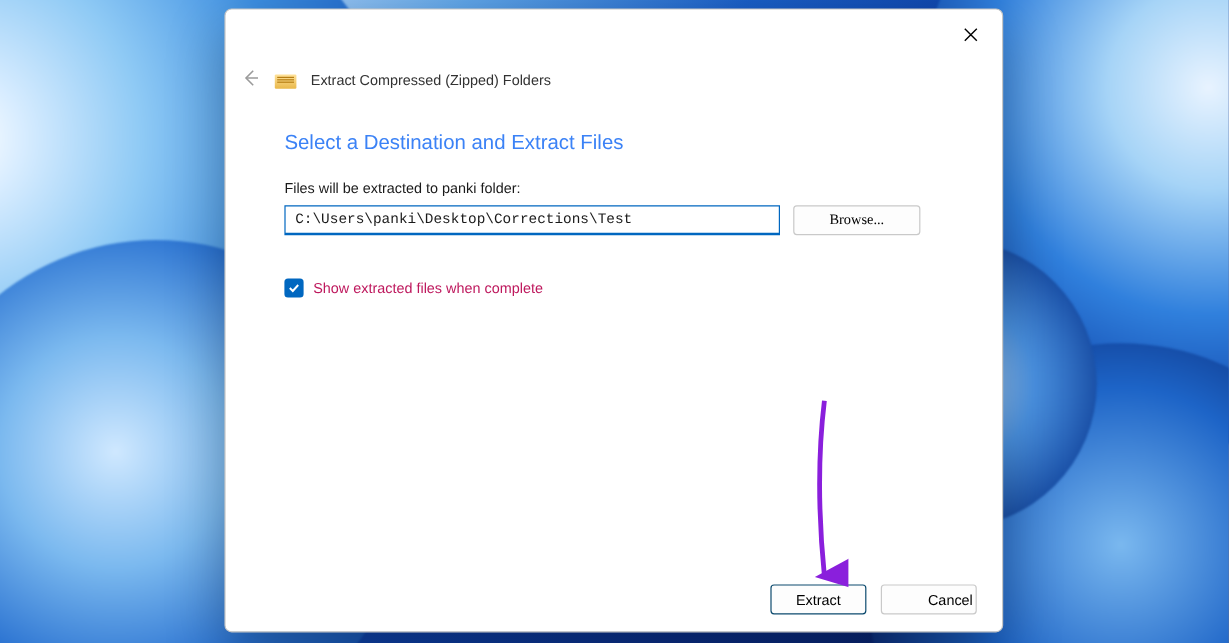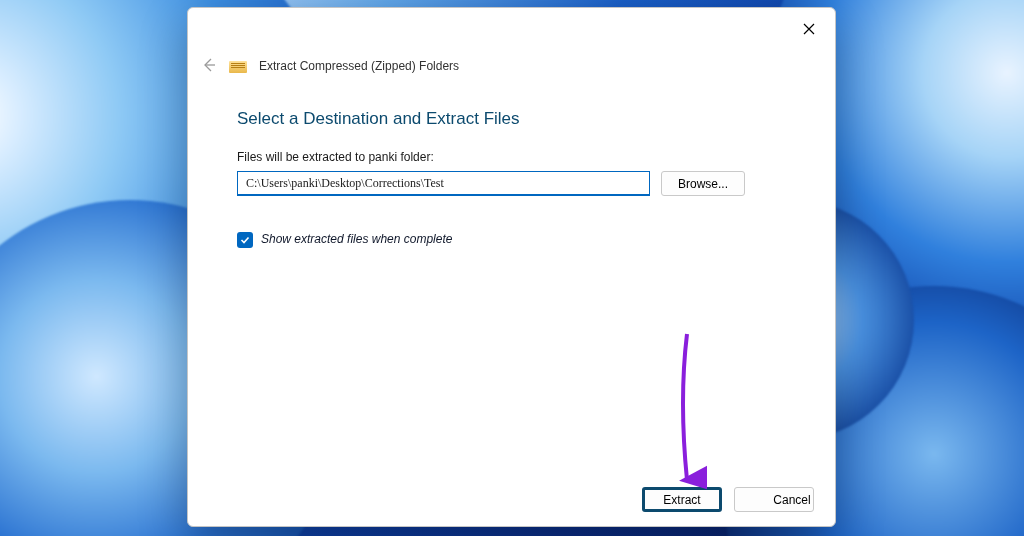--- a/index.html
+++ b/index.html
@@ -144,21 +144,21 @@
       height: 1px;
       background: #b77f15;
       box-shadow: 0 2px 0 #b77f15, 0 4px 0 #b77f15;
     }
 
     .heading {
       position: absolute;
       left: 49px;
       top: 101px;
       font-size: 17px;
-      color: #0c4a6e;
+      color: #3b82f6;
       font-weight: 400;
     }
 
     .label {
       position: absolute;
       left: 49px;
       top: 142px;
       font-size: 12px;
       color: #1a1a1a;
     }
@@ -166,48 +166,48 @@
     .path-field {
       position: absolute;
       left: 49px;
       top: 163px;
       width: 413px;
       height: 25px;
       border: 1px solid #0067c0;
       border-bottom: 2px solid #0067c0;
       padding: 0 8px;
       font-size: 12px;
-      font-family: Liberation Serif, serif;
+      font-family: Liberation Mono, monospace;
       color: #1a1a1a;
       outline: none;
     }
 
     .browse-btn {
       position: absolute;
       left: 473px;
       top: 163px;
-      width: 84px;
+      width: 106px;
       height: 25px;
       border: 1px solid #c9c9c9;
       background: #fdfdfd;
       font-size: 12px;
-      font-family: Liberation Sans, sans-serif;
+      font-family: Liberation Serif, serif;
       border-radius: 3px;
       cursor: pointer;
     }
 
     .checkbox-row {
       position: absolute;
       left: 49px;
       top: 224px;
       display: flex;
+      align-items: center;
       gap: 8px;
       font-size: 12px;
-      color: #0f172a;
-      font-style: italic;
+      color: #be185d;
     }
 
     .chk {
       width: 16px;
       height: 16px;
       border-radius: 3px;
       background: #0067c0;
       display: inline-flex;
       align-items: center;
       justify-content: center;
@@ -222,21 +222,21 @@
       width: 80px;
       border: 1px solid #c9c9c9;
       background: #fdfdfd;
       font-size: 12px;
       font-family: inherit;
       border-radius: 3px;
       cursor: pointer;
     }
 
     .btn-primary {
-      border: 3px solid #0c4a6e;
+      border: 1px solid #0c4a6e;
       margin-top: 43px;
     }
 
     .btn-extract {
       left: 454px;
       bottom: 14px;
     }
 
     .btn-cancel {
       left: 546px;

